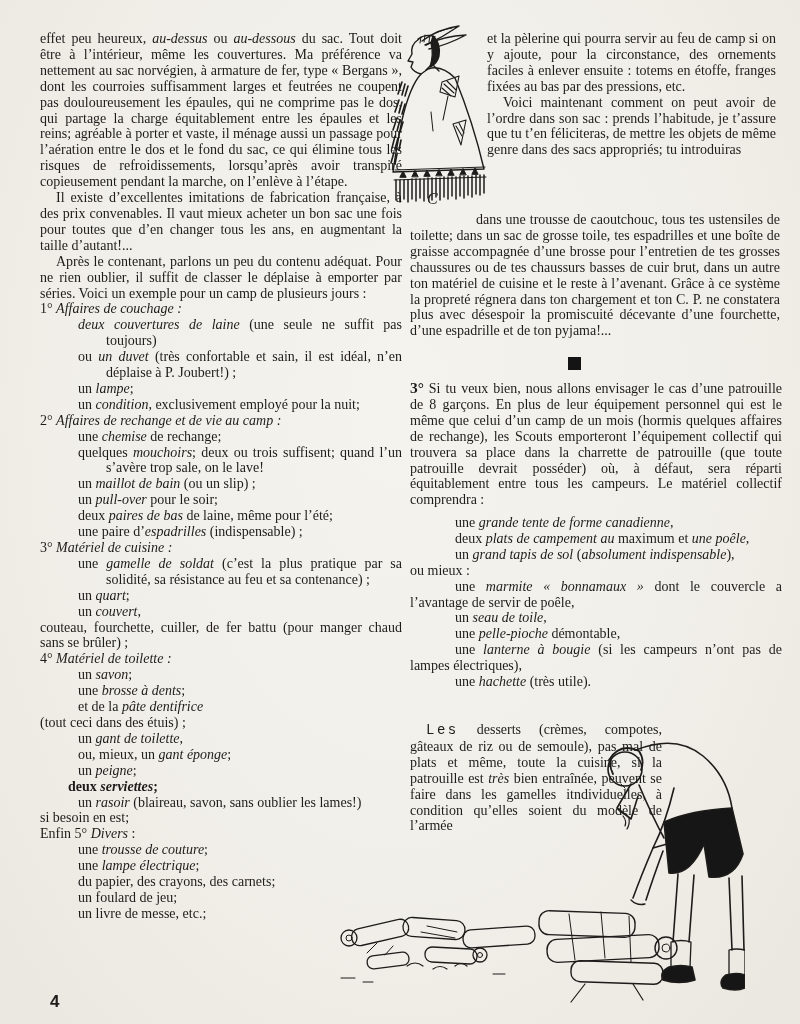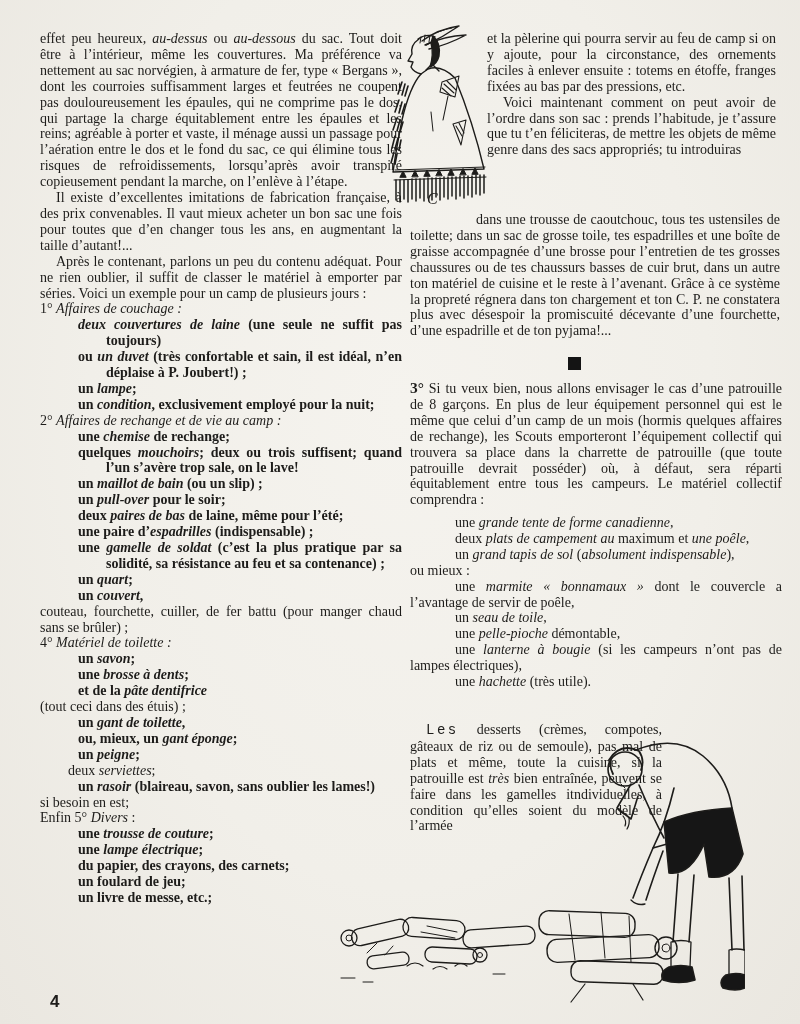--- a/index.html
+++ b/index.html
@@ -8,23 +8,23 @@
     font-family:"Liberation Serif","DejaVu Serif",serif;color:#1d1c1a;}
   .col{position:absolute;text-align:justify;font-size:14px;line-height:15.9px;}
   .col p{margin:0;}
   .it{font-style:italic;margin-top:14px;}
   .bd{font-weight:700;font-size:15.5px;}
   .spaced{letter-spacing:2.5px;font-family:Liberation Mono, monospace;}
   .left-col{left:40px;top:31px;width:362px;}
   .ind{text-indent:16px;}
   .lhead{margin-left:15px;}
   .lhead-out{margin-left:28px;}
-  .litem{padding-left:66px;text-indent:-28px;font-weight:bold;}
+  .litem{padding-left:66px;text-indent:-28px;}
   .ldeep{margin-left:66px;}
-  .lout{padding-left:66px;text-indent:-38px;}
+  .lout{padding-left:66px;text-indent:-38px;font-weight:bold;}
   .rtop-col{left:487px;top:31px;width:289px;}
   .rwide-col{left:410px;top:212px;width:370px;}
   .rcont{text-indent:66px;}
   .rsec-col{left:410px;top:380px;width:372px;}
   .rlist-col{left:410px;top:515px;width:372px;}
   .ritem{text-indent:45px;}
   .rflush{text-indent:0;}
   .rbot-col{left:410px;top:722px;width:252px;}
   .divider{position:absolute;left:568px;top:357px;width:13px;height:13px;background:#141414;font-size:0;line-height:0;}
   .page-number{position:absolute;left:50px;top:992px;font-weight:700;font-size:17px;font-family:"Liberation Sans",sans-serif;}
@@ -35,33 +35,34 @@
   svg{stroke-linecap:round;stroke-linejoin:round;}
 </style>
 </head>
 <body>
 
 <div class="page">
 
   <div class="col left-col">
       <p class="para"><span>effet peu heureux, </span><span class="it">au-dessus</span><span> ou </span><span class="it">au-dessous</span><span> du sac. Tout doit être à l’intérieur, même les couvertures. Ma préférence va nettement au sac norvégien, à armature de fer, type « Bergans », dont les courroies suffisamment larges et feutrées ne coupent pas douloureusement les épaules, qui ne comprime pas le dos, qui partage la charge équitablement entre les épaules et les reins; agréable à porter et vaste, il ménage aussi un passage pour l’aération entre le dos et le fond du sac, ce qui élimine tous les risques de refroidissements, lorsqu’après avoir transpiré copieusement pendant la marche, on l’enlève à l’étape.</span></p>
       <p class="para ind"><span>Il existe d’excellentes imitations de fabrication française, à des prix convenables. Il vaut mieux acheter un bon sac une fois pour toutes que d’en changer tous les ans, en augmentant la taille d’autant!...</span></p>
-      <p class="para ind"><span>Après le contenant, parlons un peu du contenu adéquat. Pour ne rien oublier, il suffit de classer le matériel à emporter par séries. Voici un exemple pour un camp de plusieurs jours :</span></p>
+      <p class="para ind"><span>Après le contenant, parlons un peu du contenu adéquat. Pour ne rien oublier, il suffit de classer le déplaise à emporter par séries. Voici un exemple pour un camp de plusieurs jours :</span></p>
       <p class="lhead"><span>1° </span><span class="it">Affaires de couchage :</span></p>
       <p class="litem"><span class="it">deux couvertures de laine</span><span> (une seule ne suffit pas toujours)</span></p>
       <p class="litem"><span>ou </span><span class="it">un duvet</span><span> (très confortable et sain, il est idéal, n’en déplaise à P. Joubert!) ;</span></p>
       <p class="litem"><span>un </span><span class="it">lampe</span><span>;</span></p>
       <p class="litem"><span>un </span><span class="it">condition</span><span>, exclusivement employé pour la nuit;</span></p>
       <p class="lhead"><span>2° </span><span class="it">Affaires de rechange et de vie au camp :</span></p>
       <p class="litem"><span>une </span><span class="it">chemise</span><span> de rechange;</span></p>
       <p class="litem"><span>quelques </span><span class="it">mouchoirs</span><span>; deux ou trois suffisent; quand l’un s’avère trop sale, on le lave!</span></p>
       <p class="litem"><span>un </span><span class="it">maillot de bain</span><span> (ou un slip) ;</span></p>
       <p class="litem"><span>un </span><span class="it">pull-over</span><span> pour le soir;</span></p>
       <p class="litem"><span>deux </span><span class="it">paires de bas</span><span> de laine, même pour l’été;</span></p>
       <p class="litem"><span>une paire d’</span><span class="it">espadrilles</span><span> (indispensable) ;</span></p>
+      <p class="lhead"><span>3° </span><span class="it">Matériel de cuisine :</span></p>
       <p class="litem"><span>une </span><span class="it">gamelle de soldat</span><span> (c’est la plus pratique par sa solidité, sa résistance au feu et sa contenance) ;</span></p>
       <p class="litem"><span>un </span><span class="it">quart</span><span>;</span></p>
       <p class="litem"><span>un </span><span class="it">couvert</span><span>,</span></p>
       <p class="ldeep"><span>couteau, fourchette, cuiller, de fer battu (pour manger chaud sans se brûler) ;</span></p>
       <p class="lhead"><span>4° </span><span class="it">Matériel de toilette :</span></p>
       <p class="litem"><span>un </span><span class="it">savon</span><span>;</span></p>
       <p class="litem"><span>une </span><span class="it">brosse à dents</span><span>;</span></p>
       <p class="litem"><span>et de la </span><span class="it">pâte dentifrice</span></p>
       <p class="ldeep"><span>(tout ceci dans des étuis) ;</span></p>
       <p class="litem"><span>un </span><span class="it">gant de toilette</span><span>,</span></p>

